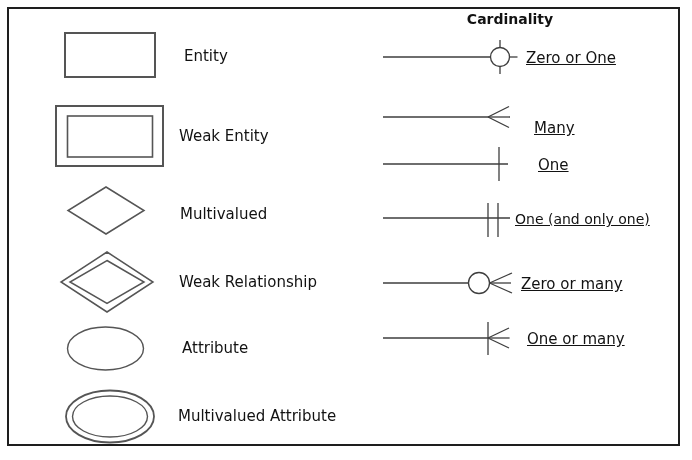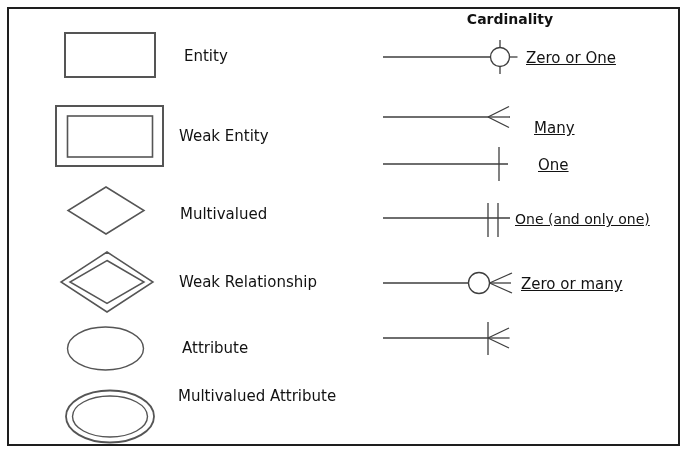--- a/index.html
+++ b/index.html
@@ -75,21 +75,21 @@
 
   <svg class="abs" style="left:66px;top:326px;" width="79" height="46">
     <ellipse class="shape-stroke" cx="39.5" cy="22.5" rx="38" ry="21.5" stroke-width="1.4"></ellipse>
   </svg>
   <div class="shape-label" style="left:182px;top:340px;">Attribute</div>
 
   <svg class="abs" style="left:64px;top:389px;" width="92" height="55">
     <ellipse class="shape-stroke" cx="46" cy="27.5" rx="44" ry="26" stroke-width="1.8"></ellipse>
     <ellipse class="shape-stroke" cx="46" cy="27.5" rx="37.5" ry="20.5" stroke-width="1.4"></ellipse>
   </svg>
-  <div class="shape-label" style="left:178px;top:388px;text-align:right;">Multivalued Attribute</div>
+  <div class="shape-label" style="left:178px;top:408px;text-align:right;">Multivalued Attribute</div>
 
   <div class="card-title">Cardinality</div>
 
   <svg class="abs" style="left:383px;top:38px;" width="140" height="38">
     <line class="line-stroke" x1="0" y1="19" x2="107.5" y2="19"></line>
     <circle class="line-stroke" cx="117" cy="19" r="9.5"></circle>
     <line class="line-stroke" x1="117" y1="2" x2="117" y2="9.5"></line>
     <line class="line-stroke" x1="117" y1="28.5" x2="117" y2="36"></line>
     <line class="line-stroke" x1="126.5" y1="19" x2="134.5" y2="19"></line>
   </svg>
@@ -125,14 +125,15 @@
   </svg>
   <div class="card-label" style="left:521px;top:276px;">Zero or many</div>
 
   <svg class="abs" style="left:383px;top:317px;" width="140" height="44">
     <line class="line-stroke" x1="0" y1="21" x2="105" y2="21"></line>
     <line class="line-stroke" x1="105" y1="5" x2="105" y2="38"></line>
     <line class="line-stroke" x1="105" y1="21" x2="126" y2="11"></line>
     <line class="line-stroke" x1="105" y1="21" x2="126.5" y2="21"></line>
     <line class="line-stroke" x1="105" y1="21" x2="126" y2="31"></line>
   </svg>
+  <div class="card-label" style="left:527px;top:331px;">One or many</div>
 
 </div>
 
 </body></html>

